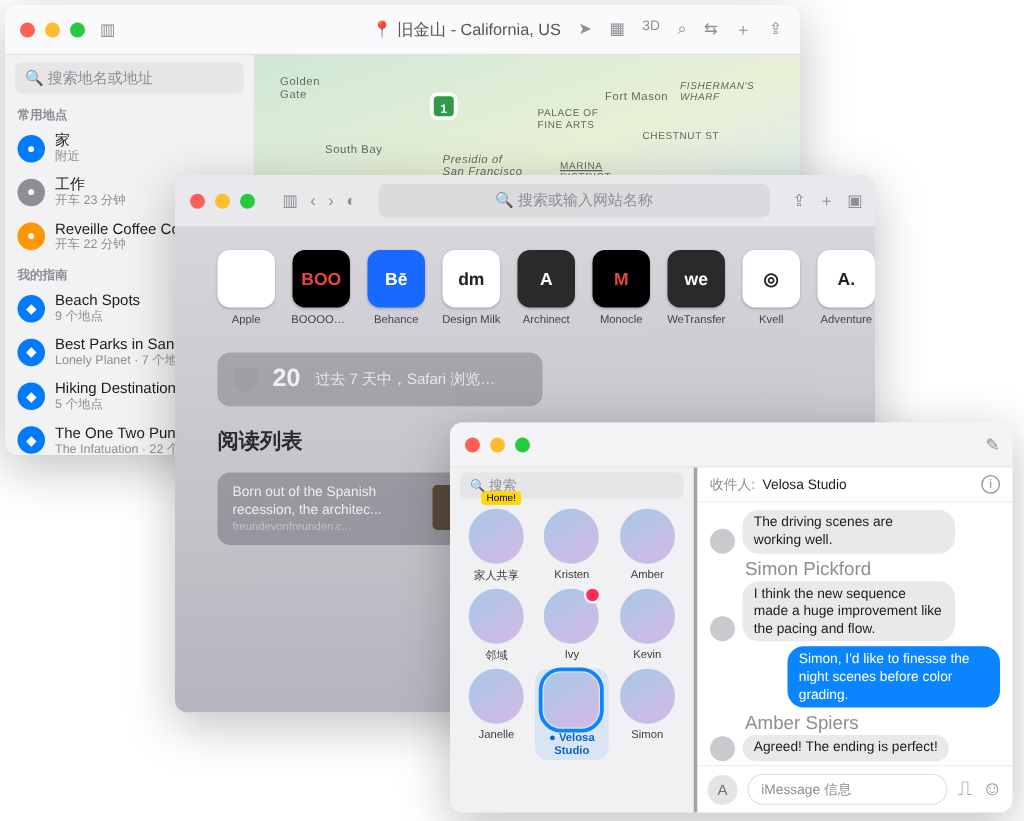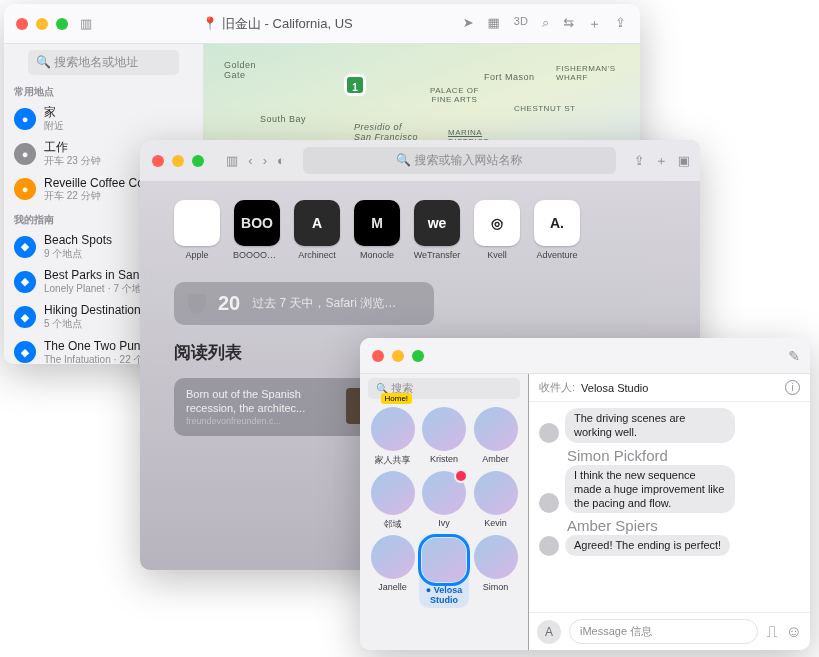--- a/index.html
+++ b/index.html
@@ -5,25 +5,25 @@
 * { margin: 0; padding: 0; box-sizing: border-box; font-family: -apple-system, BlinkMacSystemFont, "Helvetica Neue", sans-serif; }
 body { width: 819px; height: 657px; position: relative; background: #fff; overflow: hidden; }
 .window { position: absolute; border-radius: 10px; box-shadow: 0 10px 40px rgba(0,0,0,.25); overflow: hidden; background: #f5f5f7; }
 .traffic { display: flex; gap: 8px; padding: 10px 12px; }
 .dot { width: 12px; height: 12px; border-radius: 50%; }
 .dot.r { background: #ff5f56; } .dot.y { background: #ffbd2e; } .dot.g { background: #27c93f; }
 
 
 #maps { top: 4px; left: 4px; width: 636px; height: 360px; }
 #maps .toolbar { display: flex; align-items: center; height: 40px; border-bottom: 1px solid #e2e2e4; background: #fafafc; }
-#maps .title { flex: 1; text-align: center; font-size: 13px; color: #555; padding-left: 4px; }
+#maps .title { flex: 1; text-align: right; font-size: 13px; color: #555; padding-left: 4px; }
 #maps .tb-icons { display: flex; gap: 14px; padding: 0 14px; color: #8e8e93; font-size: 13px; }
 #maps .body { display: flex; height: calc(100% - 40px); }
 #maps .sidebar { width: 200px; background: #f2f2f4; border-right: 1px solid #e2e2e4; overflow: hidden; }
-#maps .search-box { margin: 6px 24px 4px; background: #e6e6e8; border-radius: 5px; padding: 4px 8px; font-size: 12px; color: #8e8e93; }
+#maps .search-box { margin: 6px 8px 4px; background: #e6e6e8; border-radius: 5px; padding: 4px 8px; font-size: 12px; color: #8e8e93; }
 #maps .section-label { font-size: 10px; color: #8e8e93; padding: 6px 10px 2px; font-weight: 600; }
 #maps .sb-item { display: flex; align-items: center; gap: 8px; padding: 5px 10px; }
 #maps .sb-icon { width: 22px; height: 22px; border-radius: 50%; background: #007aff; flex-shrink: 0; display:flex; align-items:center; justify-content:center; color:#fff; font-size:11px;}
 #maps .sb-icon.orange { background: #ff9500; }
 #maps .sb-icon.gray { background: #8e8e93; }
 #maps .sb-icon.blue { background: #007aff; }
 #maps .sb-text { display:flex; flex-direction:column; line-height:1.15; overflow:hidden; }
 #maps .sb-title { font-size: 12px; color: #1c1c1e; white-space:nowrap; overflow:hidden; text-overflow:ellipsis; }
 #maps .sb-sub { font-size: 10px; color: #8e8e93; white-space:nowrap; overflow:hidden; text-overflow:ellipsis;}
 #maps .mapview { flex:1; background: linear-gradient(160deg,#cfe8d6 0%, #e9f0d6 35%, #dbe9f4 65%, #c9def0 100%); position:relative; font-size:9px; color:#6b7a6a;}
@@ -32,40 +32,40 @@
 
 #safari { top: 140px; left: 140px; width: 560px; height: 430px; background: rgba(210,210,215,.9); }
 #safari .toolbar { display:flex; align-items:center; height:42px; background: rgba(235,235,238,.9); border-bottom:1px solid rgba(0,0,0,.08); }
 #safari .tb-group { display:flex; gap:10px; padding:0 10px; color:#8e8e93; font-size:13px; align-items:center;}
 #safari .url-bar { flex:1; margin:0 8px; background:rgba(0,0,0,.06); border-radius:6px; padding:5px 10px; font-size:12px; color:#8e8e93; text-align:center;}
 #safari .content { padding: 18px 34px; background: linear-gradient(180deg, rgba(216,214,220,.9), rgba(180,176,186,.9)); height:calc(100% - 42px); position:relative; }
 #safari .sect-title { font-size: 17px; font-weight: 600; color:#2c2c2e; margin-bottom: 12px; }
 #safari .fav-row { display:flex; gap:14px; margin-bottom: 22px; }
 #safari .fav { width:46px; display:flex; flex-direction:column; align-items:center; gap:4px; }
 #safari .fav-icon { width:46px; height:46px; border-radius:10px; background:#fff; display:flex; align-items:center; justify-content:center; font-weight:700; font-size:14px; color:#222; box-shadow:0 1px 2px rgba(0,0,0,.2);}
-#safari .fav-icon.black { background:#000; color:#e5e5e5; }
+#safari .fav-icon.black { background:#000; color:#ef4444; }
 #safari .fav-icon.blue { background:#1769ff; color:#fff; }
 #safari .fav-icon.dark { background:#2a2a2a; color:#fff; }
 #safari .fav-label { font-size:9px; color:#444; text-align:center; white-space:nowrap; overflow:hidden; width:48px; text-overflow:ellipsis;}
 #safari .privacy-card { background:rgba(60,60,67,.28); border-radius:10px; padding:10px 14px; display:flex; gap:12px; align-items:center; width:260px; }
 #safari .shield { width:18px; height:20px; background:#9e9ea4; border-radius:3px 3px 50% 50%; }
 #safari .priv-num { font-size:20px; font-weight:600; color:#f0f0f2; }
 #safari .priv-txt { font-size:12px; color:#e6e6e8;}
 #safari .read-card { margin-top:14px; background:rgba(60,60,67,.32); border-radius:10px; padding:10px 12px; width:220px; display:flex; gap:8px;}
 #safari .read-txt { font-size:11px; color:#eee; line-height:1.25;}
 #safari .read-sub { font-size:9px; color:#c0c0c4;}
 #safari .read-thumb { width:36px; height:36px; background:#5a4a3e; border-radius:4px; flex-shrink:0;}
 
 
 #messages { top: 338px; left: 360px; width: 450px; height: 312px; background:#f4f4f6; }
 #messages .titlebar { display:flex; align-items:center; height:36px; background:#f4f4f6; border-bottom:1px solid #e2e2e4;}
 #messages .titlebar .spacer { flex:1; }
 #messages .compose-icon { padding:0 10px; color:#8e8e93; font-size:14px;}
 #messages .body { display:flex; height:calc(100% - 36px);}
-#messages .convo-list { width:169px; border-right:1px solid #a3a3a3; background:#f1f1f3; overflow:hidden; }
+#messages .convo-list { width:198px; border-right:3px solid #a3a3a3; background:#f1f1f3; overflow:hidden; }
 #messages .list-search { margin:4px 8px 6px; background:#e6e6e8; border-radius:5px; padding:3px 8px; font-size:11px; color:#8e8e93;}
 #messages .list-search::before { content:"🔍 "; font-size:10px; }
 #messages .grid { display:grid; grid-template-columns:repeat(3,1fr); gap:4px 2px; padding:2px 8px;}
 #messages .contact { display:flex; flex-direction:column; align-items:center; gap:3px;}
 #messages .avatar { width:44px; height:44px; border-radius:50%; background:linear-gradient(145deg,#a6c8e8,#d6b8e6); position:relative;}
 #messages .avatar.sel { outline:3px solid #0a84ff; outline-offset:1px; border-radius:14px;}
 #messages .contact.selected { background:#0a84ff1a; border-radius:10px; padding:3px;}
 #messages .contact.selected .cname { color:#0a63c9; font-weight:600;}
 #messages .cname { font-size:9px; color:#3a3a3c; text-align:center;}
 #messages .badge { position:absolute; top:-2px; right:-2px; width:14px; height:14px; background:#ff2d55; border-radius:50%; border:2px solid #f1f1f3;}
@@ -165,22 +165,22 @@
   <div class="sb-sub">The Infatuation · 22 个…</div>
             </div>
           </div>
         </div>
     </div>
     <div class="mapview">
       <div class="map-label" style="top:16px;left:20px;">Golden<br>Gate</div>
       <div class="map-label" style="top:70px;left:56px;">South Bay</div>
       <div class="map-label" style="top:78px;left:150px;font-style:italic;">Presidio of<br>San Francisco</div>
       <div class="map-label" style="top:28px;left:280px;">Fort Mason</div>
-      <div class="map-label" style="top:42px;left:226px;font-size:8px;text-align:center;">PALACE OF<br>FINE ARTS</div>
-      <div class="map-label" style="top:20px;left:352px;font-size:8px;">FISHERMAN'S<br>WHARF</div>
+      <div class="map-label" style="top:42px;left:226px;font-size:8px;">PALACE OF<br>FINE ARTS</div>
+      <div class="map-label" style="top:20px;left:340px;font-size:8px;font-style:italic;">FISHERMAN'S<br>WHARF</div>
       <div class="map-label" style="top:60px;left:310px;font-size:8px;">CHESTNUT ST</div>
       <div class="map-label" style="top:110px;left:278px;font-size:8px;">PACIFIC<br>HEIGHTS</div>
       <div class="map-label" style="top:84px;left:244px;font-size:8px;text-decoration:underline;">MARINA<br>DISTRICT</div>
       <div style="position:absolute;top:30px;left:140px;width:22px;height:22px;background:#2e9a4a;border:3px solid #fff;border-radius:6px;color:#fff;font-size:10px;text-align:center;line-height:22px;font-weight:700;">1</div>
     </div>
   </div>
 </div>
 
 <div id="safari" class="window">
   <div class="toolbar">
@@ -204,20 +204,28 @@
   </div>
   <div class="content">
     <div class="fav-row" id="fav-row">
         <div class="fav">
           <div class="fav-icon white"></div>
   <div class="fav-label">Apple</div>
         </div>
         <div class="fav">
           <div class="fav-icon black">BOO</div>
   <div class="fav-label">BOOOOOOOM</div>
+        </div>
+        <div class="fav">
+          <div class="fav-icon blue">Bē</div>
+  <div class="fav-label">Behance</div>
+        </div>
+        <div class="fav">
+          <div class="fav-icon white">dm</div>
+  <div class="fav-label">Design Milk</div>
         </div>
         <div class="fav">
           <div class="fav-icon dark">A</div>
   <div class="fav-label">Archinect</div>
         </div>
         <div class="fav">
           <div class="fav-icon black">M</div>
   <div class="fav-label">Monocle</div>
         </div>
         <div class="fav">
@@ -314,20 +322,23 @@
       <div class="msgs" id="msgs">
           <div class="msg-row ">
             <div class="mava"></div>
             <div class="bubble them">The driving scenes are working well.</div>
           </div>
           <div class="sender">Simon Pickford</div>
           <div class="msg-row ">
             <div class="mava"></div>
             <div class="bubble them">I think the new sequence made a huge improvement like the pacing and flow.</div>
           </div>
+          <div class="msg-row me">
+            <div class="bubble me">Simon, I'd like to finesse the night scenes before color grading.</div>
+          </div>
           <div class="sender">Amber Spiers</div>
           <div class="msg-row ">
             <div class="mava"></div>
             <div class="bubble them">Agreed! The ending is perfect!</div>
           </div>
         </div>
       <div class="input-row">
         <div class="app-btn">A</div>
         <div class="msg-input">iMessage 信息</div>
         <span style="color:#8e8e93;">⎍</span>

